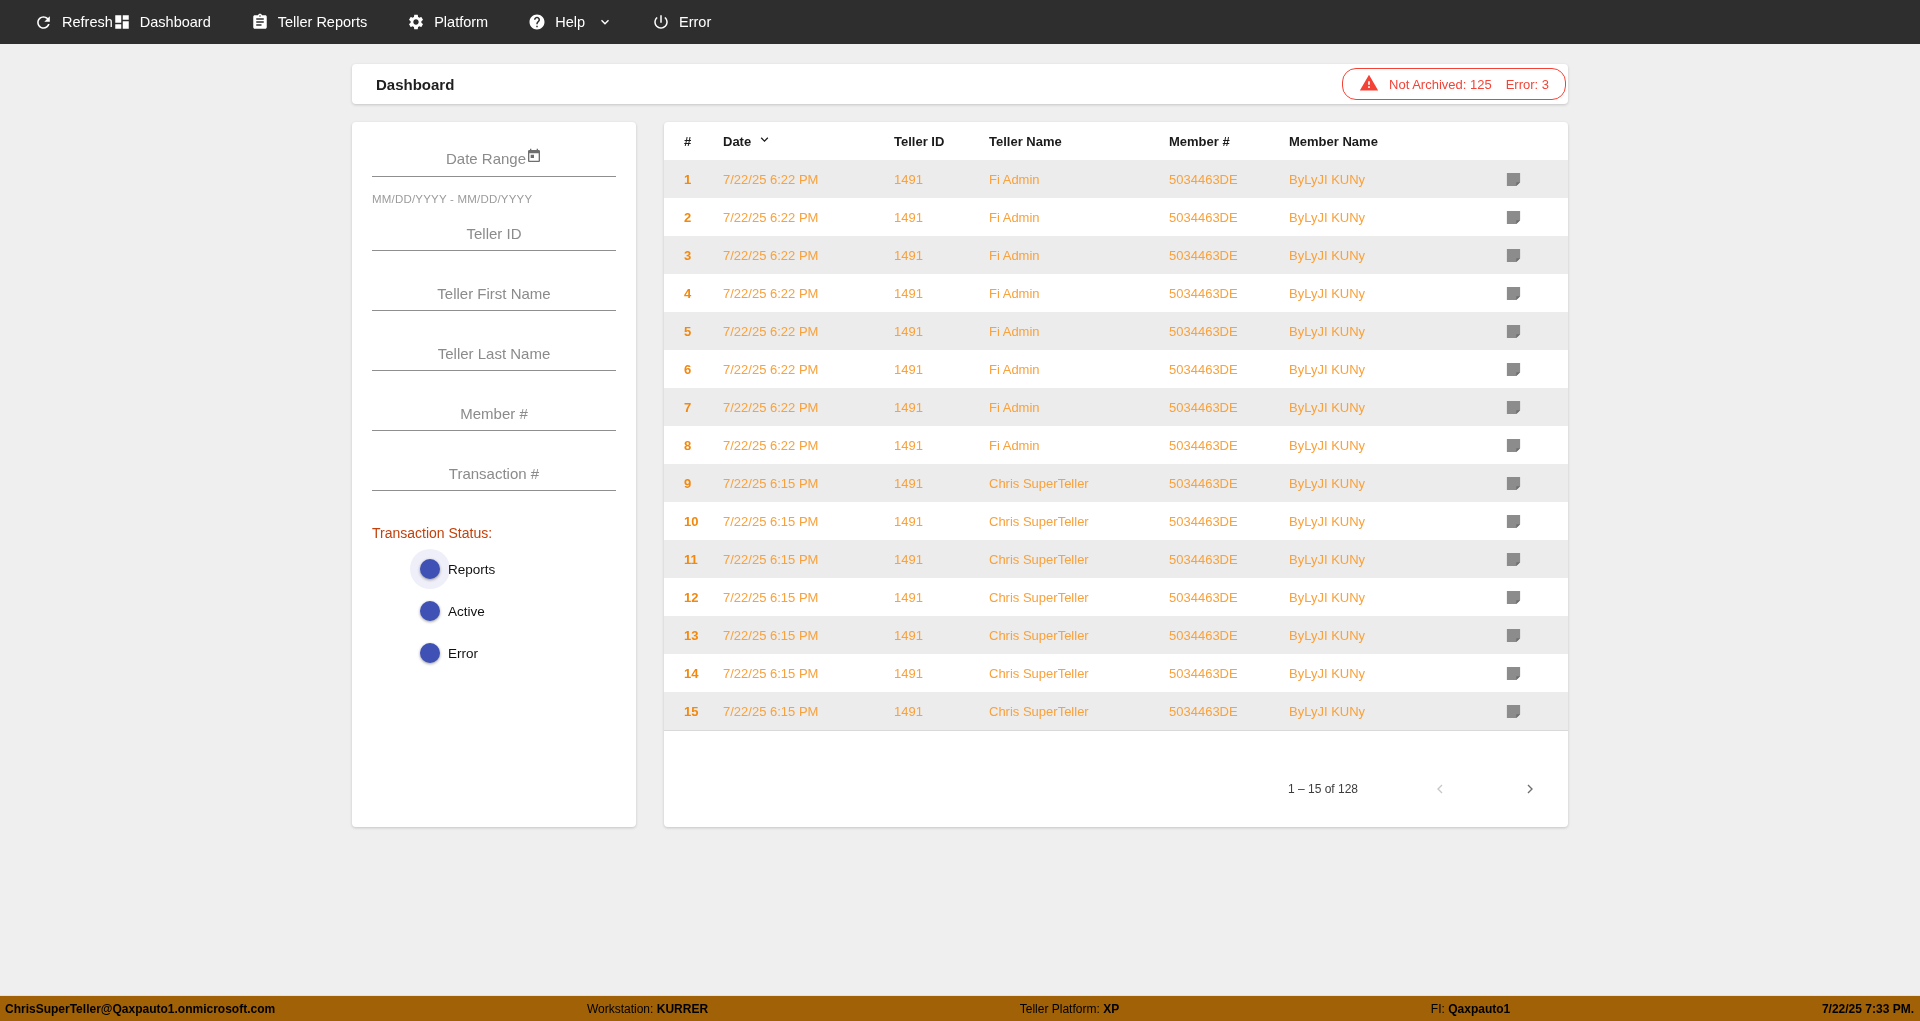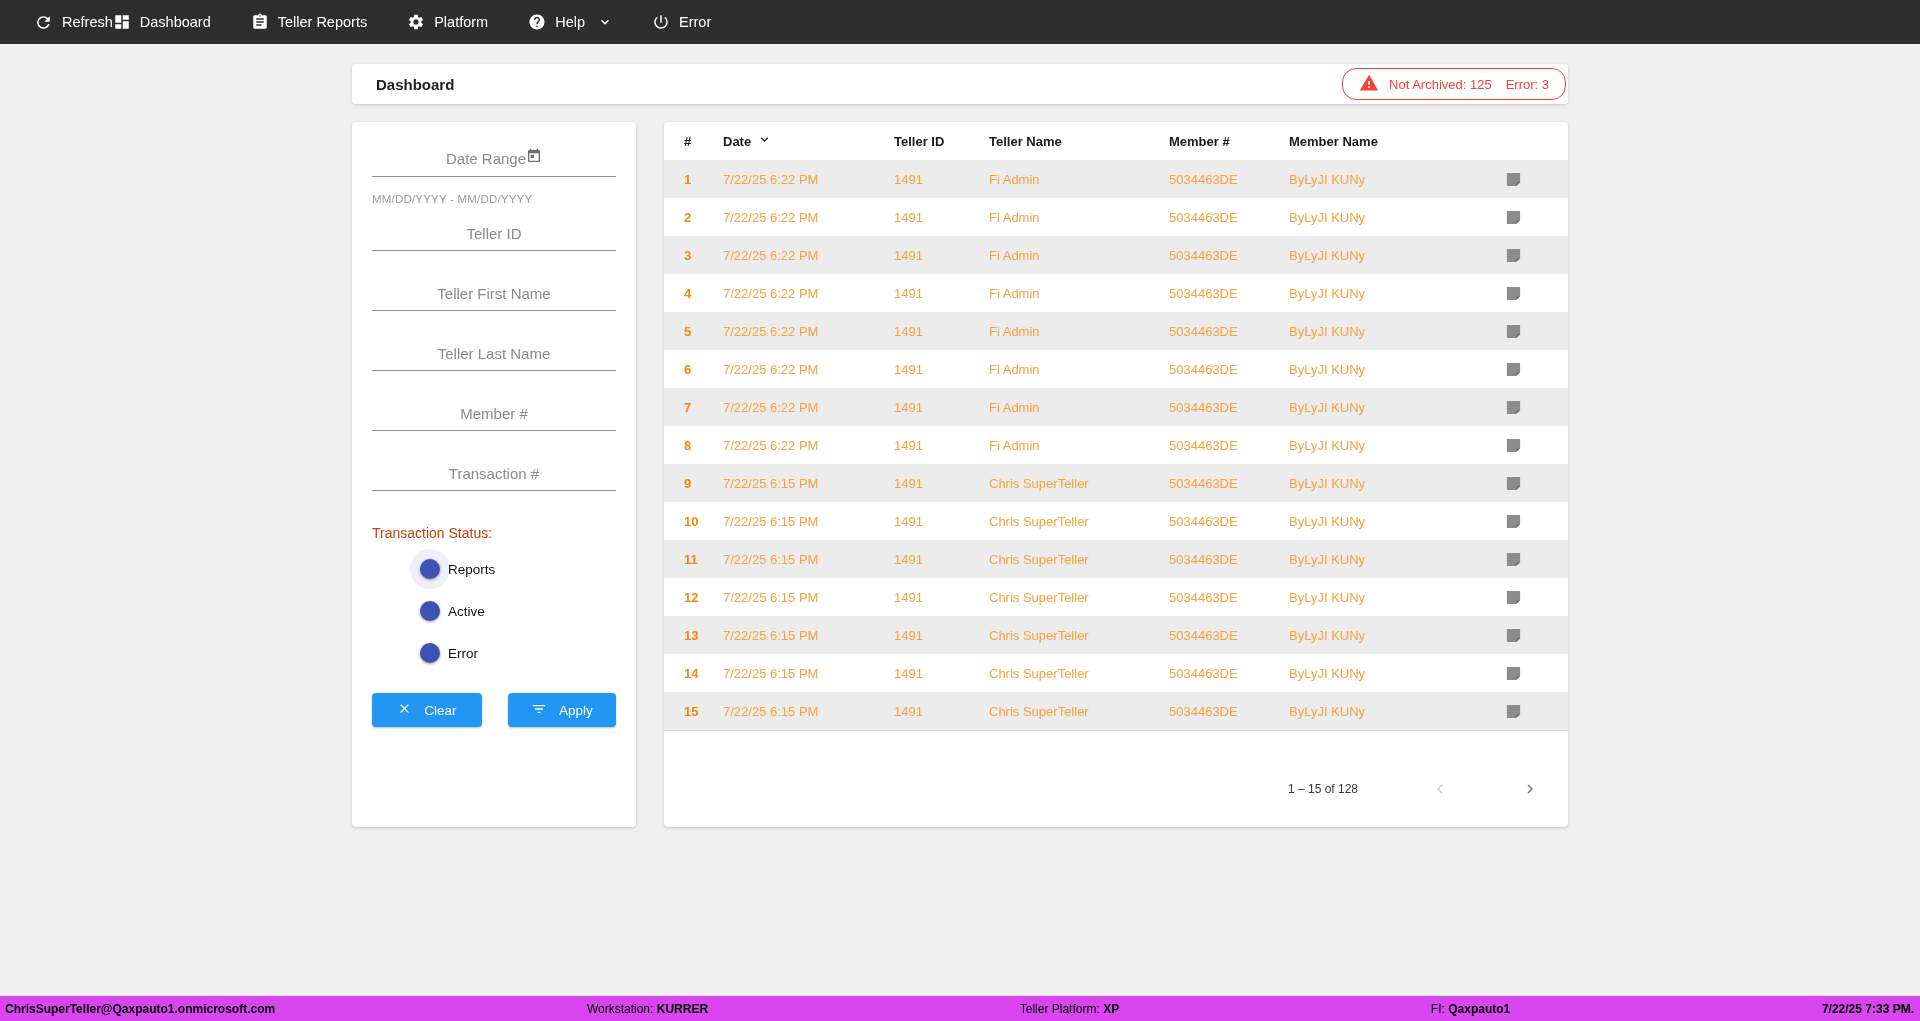--- a/index.html
+++ b/index.html
@@ -61,21 +61,21 @@
   .trow:nth-child(odd) { background:#ececec; }
   .trow .rnum { font-weight:bold; color:#f2880e; }
   .rows-wrap { border-bottom:1px solid #d9d9d9; }
   .note-cell { display:flex; justify-content:flex-end; padding-right:32px; }
   .pager { display:flex; align-items:center; justify-content:flex-end; gap:74px;
     margin-top:50px; padding-right:30px; font-size:12px; color:#3c3c3c; }
   .pg-btn { background:none; border:none; cursor:pointer; padding:0; display:flex; }
 
   
   .statusbar { position:fixed; left:0; bottom:0; width:1920px; height:26px;
-    background:#d946ef; border-top:1px solid #e2e2e2; display:flex; align-items:center;
+    background:#a16207; border-top:1px solid #e2e2e2; display:flex; align-items:center;
     justify-content:space-between; padding:0 6px 0 5px; font-size:12px; color:#000; }
   .statusbar b { font-weight:bold; }
   .sb-seg { white-space:nowrap; }
 </style>
 </head>
 <body>
 
 <div class="topbar">
   <div class="tb-item">
     <span>
@@ -205,38 +205,20 @@
       </div>
       <div class="toggle-row">
         <span class="toggle"><span class="track"></span><span class="thumb"></span></span>
         <span class="toggle-label">Active</span>
       </div>
       <div class="toggle-row">
         <span class="toggle"><span class="track"></span><span class="thumb"></span></span>
         <span class="toggle-label">Error</span>
       </div>
 
-      <div class="btn-row">
-        <button class="btn clear">
-          <span>
-            <svg width="15" height="15" viewBox="0 0 24 24" fill="#fff">
-                <path d="M19 6.41 17.59 5 12 10.59 6.41 5 5 6.41 10.59 12 5 17.59 6.41 19 12 13.41 17.59 19 19 17.59 13.41 12z"></path>
-              </svg>
-          </span>
-          <span>Clear</span>
-        </button>
-        <button class="btn apply">
-          <span>
-            <svg width="16" height="16" viewBox="0 0 24 24" fill="#fff">
-                <path d="M10 18h4v-2h-4v2zM3 6v2h18V6H3zm3 7h12v-2H6v2z"></path>
-              </svg>
-          </span>
-          <span>Apply</span>
-        </button>
-      </div>
     </div>
 
     <div class="card table-card">
 
       <div class="tgrid thead">
         <span>#</span>
         <span class="col-date">
           <span>Date</span>
           <span>
             <svg width="15" height="15" viewBox="0 0 24 24" fill="#1b1b1b">

